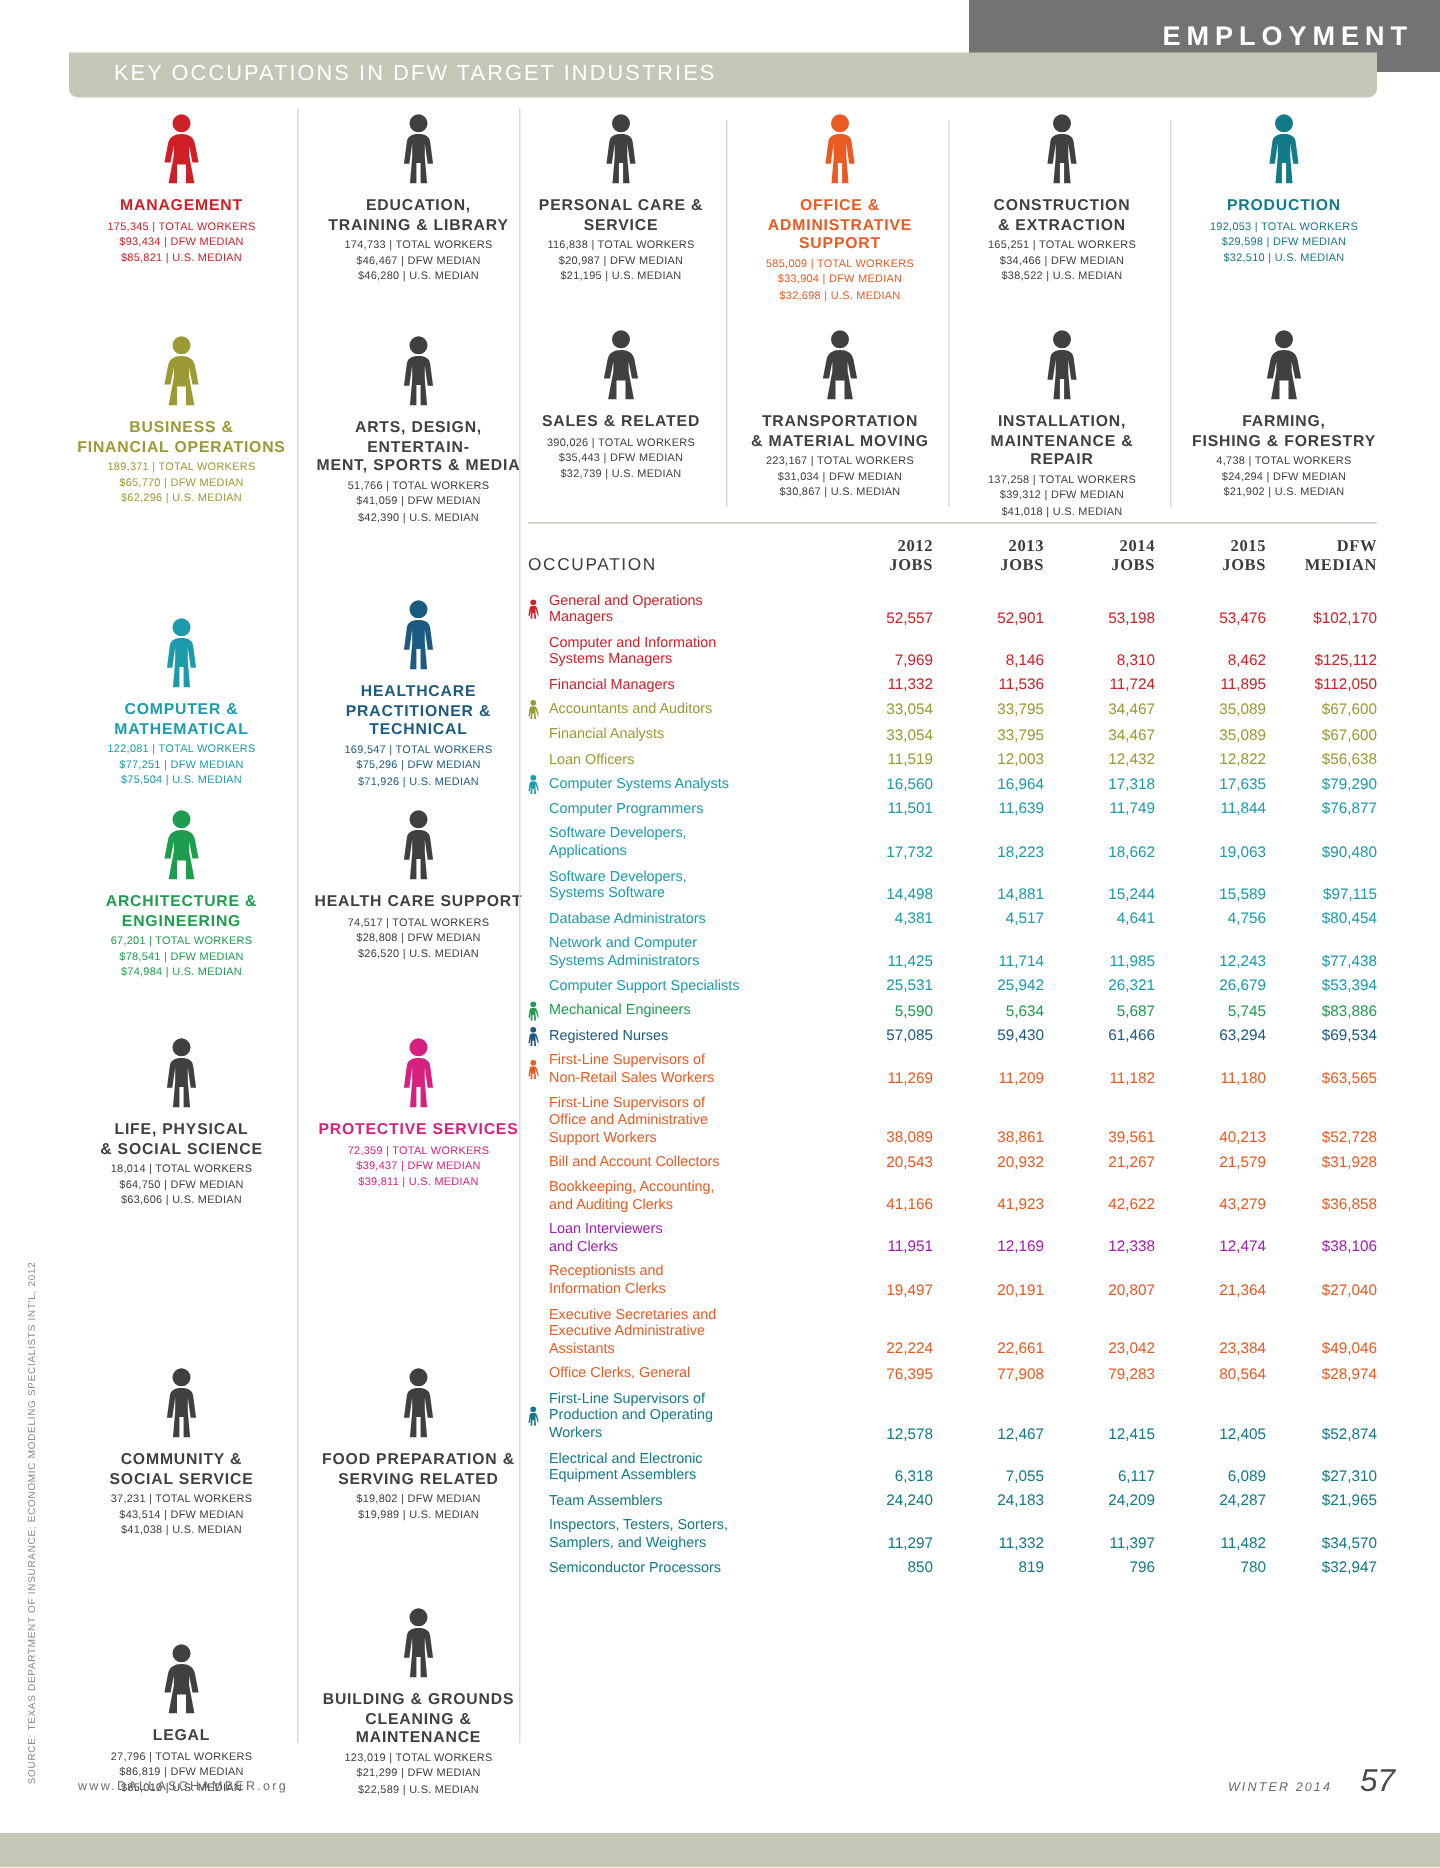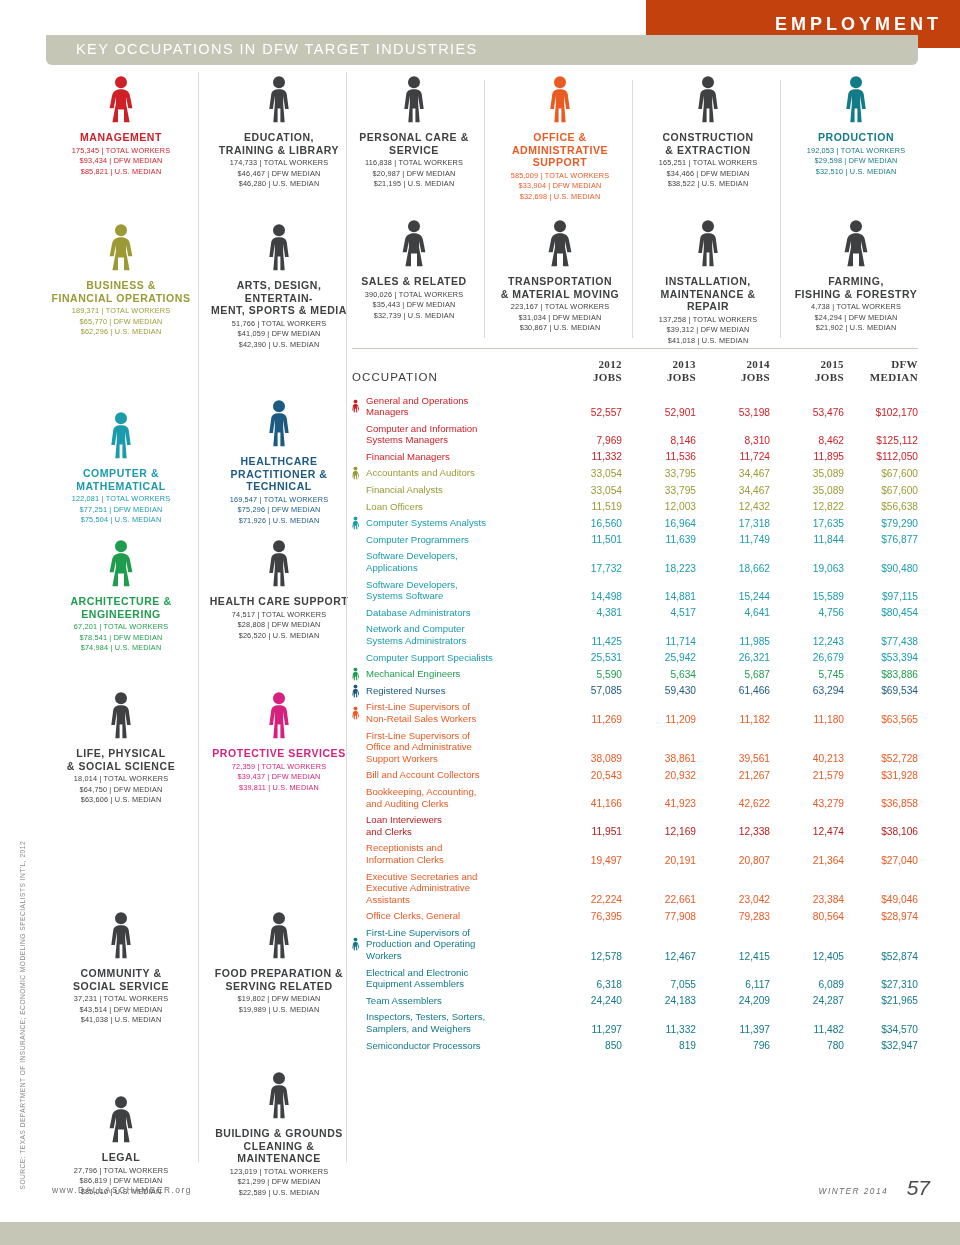--- a/index.html
+++ b/index.html
@@ -4,21 +4,21 @@
 <style>
   html,body{margin:0;padding:0;background:#ffffff;}
   body{
     width:960px;height:1245px;position:relative;overflow:hidden;
     font-family:"Liberation Sans","DejaVu Sans",sans-serif;
     color:#3b3b3b;
   }
   
   .emp-tab{
     position:absolute;left:646px;top:0;width:314px;height:48px;
-    background:#c2410c;color:#fff;
+    background:#737373;color:#fff;
     display:flex;align-items:center;justify-content:flex-end;
     padding-right:18px;box-sizing:border-box;
   }
   .emp-tab span{
     font-size:18px;font-weight:bold;letter-spacing:4px;
   }
   .title-bar{
     position:absolute;left:46px;top:35px;width:872px;height:30px;
     background:#c5c6b6;border-radius:0 0 6px 6px;
   }
@@ -742,21 +742,21 @@
           <td class="occ">
             <div>Bookkeeping, Accounting,</div>
             <div>and Auditing Clerks</div>
           </td>
           <td class="num">41,166</td>
           <td class="num">41,923</td>
           <td class="num">42,622</td>
           <td class="num">43,279</td>
           <td class="med">$36,858</td>
         </tr>
-        <tr style="color: #b91c1c;">
+        <tr style="color: #a21caf;">
           <td class="occ">
             <div>Loan Interviewers</div>
             <div>and Clerks</div>
           </td>
           <td class="num">11,951</td>
           <td class="num">12,169</td>
           <td class="num">12,338</td>
           <td class="num">12,474</td>
           <td class="med">$38,106</td>
         </tr>

